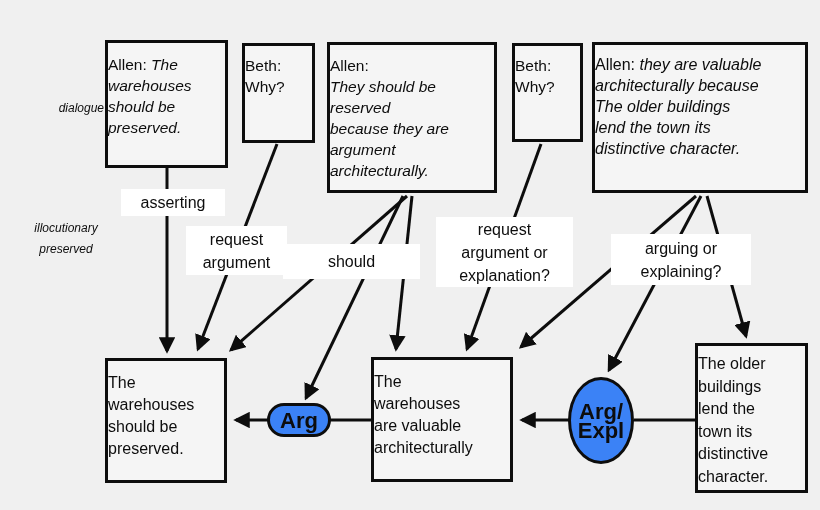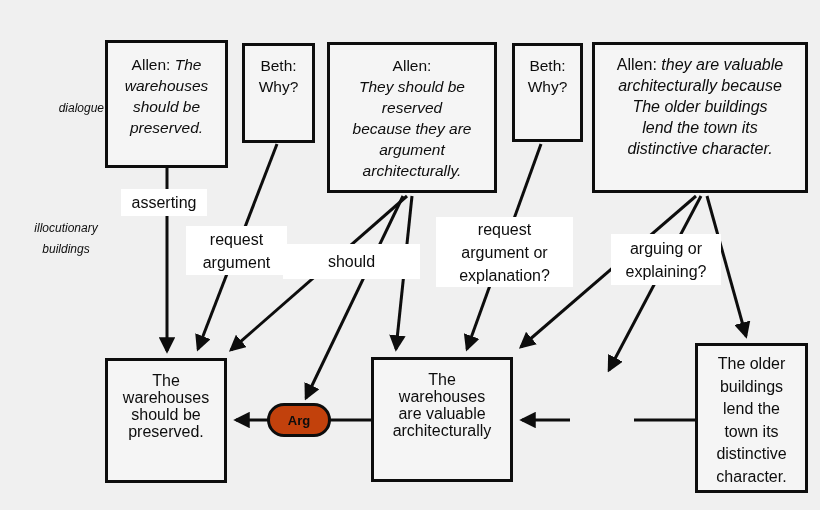--- a/index.html
+++ b/index.html
@@ -18,26 +18,25 @@
   .wires line{stroke:#0d0d0d;stroke-width:3;}
   .b{font-weight:400}
   .i{font-style:italic}
 
   
   .dbox,.rbox{
     position:absolute;z-index:2;
     background:#f5f5f5;
     border:3px solid #0d0d0d;
     box-sizing:border-box;
-    text-align:center;
     white-space:pre-line;
     font-size:15.5px;line-height:21px;
     padding-top:9px;
   }
-  .rbox{font-size:16px;line-height:17px;}
+  .rbox{font-size:16px;line-height:22px;}
 
   
   .rel{
     position:absolute;z-index:3;
     background:#ffffff;
     text-align:center;
     white-space:pre-line;
     font-size:16px;line-height:23px;
     display:flex;align-items:center;justify-content:center;
     box-sizing:border-box;
@@ -47,46 +46,46 @@
   .rowlab{
     position:absolute;z-index:2;
     font-weight:400;font-style:italic;
     font-size:12px;line-height:20.5px;
     text-align:center;white-space:pre-line;
   }
 
   
   .node{
     position:absolute;z-index:3;
-    background:#c2410c;
+    background:#3b82f6;
     border:3.5px solid #0d0d0d;
     box-sizing:border-box;
-    font-weight:700;font-size:13px;line-height:19px;
+    font-weight:700;font-size:22px;line-height:19px;
     text-align:center;white-space:pre-line;
     display:flex;align-items:center;justify-content:center;
   }
   #node-arg{left:267px;top:403px;width:64px;height:34px;border-radius:17px;}
   #node-argexpl{left:568px;top:377px;width:66px;height:87px;border-radius:50%;}
 
   
   #dbox-allen1{left:105px;top:40px;width:123px;height:128px;padding-top:11px;}
   #dbox-beth1{left:242px;top:43px;width:73px;height:100px;}
   #dbox-allen2{left:327px;top:42px;width:170px;height:151px;padding-top:10px;}
   #dbox-beth2{left:512px;top:43px;width:71px;height:99px;}
   #dbox-allen3{left:592px;top:42px;width:216px;height:151px;font-size:16px;}
 
   #rbox-1{left:105px;top:358px;width:122px;height:125px;padding-top:11px;}
   #rbox-2{left:371px;top:357px;width:142px;height:125px;padding-top:11px;}
   #rbox-3{left:695px;top:343px;width:113px;height:150px;padding-top:7px;line-height:22.5px;}
 
-  #rel-asserting{left:121px;top:189px;width:86px;height:27px;}
+  #rel-asserting{left:121px;top:189px;width:104px;height:27px;}
   #rel-request-argument{left:186px;top:226px;width:101px;height:49px;}
   #rel-arguing{left:283px;top:244px;width:137px;height:35px;}
   #rel-request-arg-expl{left:436px;top:217px;width:137px;height:70px;}
-  #rel-arguing-explaining{left:611px;top:234px;width:110px;height:51px;}
+  #rel-arguing-explaining{left:611px;top:234px;width:140px;height:51px;}
 
   #rowlab-dialogue{left:10px;top:98px;width:94px;text-align:right;}
   #rowlab-illocutionary{left:2px;top:218px;width:128px;}
   #rowlab-reasoning{left:4px;top:393px;width:100px;}
 </style>
 </head>
 <body>
 
 <div id="stage">
 
@@ -106,21 +105,21 @@
     <line x1="701" y1="196" x2="609" y2="370" marker-end="url(#ah)"></line>
     <line x1="707" y1="196" x2="746" y2="336" marker-end="url(#ah)"></line>
     <line x1="268" y1="420" x2="236" y2="420" marker-end="url(#ah)"></line>
     <line x1="330" y1="420" x2="372" y2="420"></line>
     <line x1="570" y1="420" x2="522" y2="420" marker-end="url(#ah)"></line>
     <line x1="634" y1="420" x2="696" y2="420"></line>
   </svg>
 
   <div class="rowlab" id="rowlab-dialogue">dialogue</div>
   <div class="rowlab" id="rowlab-illocutionary">illocutionary
-buildings</div>
+preserved</div>
 
   <div class="dbox" id="dbox-allen1"><span>Allen: </span><span class="i">The
 warehouses
 should be
 preserved.</span></div>
   <div class="dbox" id="dbox-beth1"><span>Beth:
 Why?</span></div>
   <div class="dbox" id="dbox-allen2"><span>Allen:
 </span><span class="i">They should be
 reserved
@@ -154,14 +153,16 @@
 are valuable
 architecturally</div>
   <div class="rbox" id="rbox-3">The older
 buildings
 lend the
 town its
 distinctive
 character.</div>
 
   <div class="node" id="node-arg">Arg</div>
+  <div class="node" id="node-argexpl">Arg/
+Expl</div>
 
 </div>
 
 </body></html>

